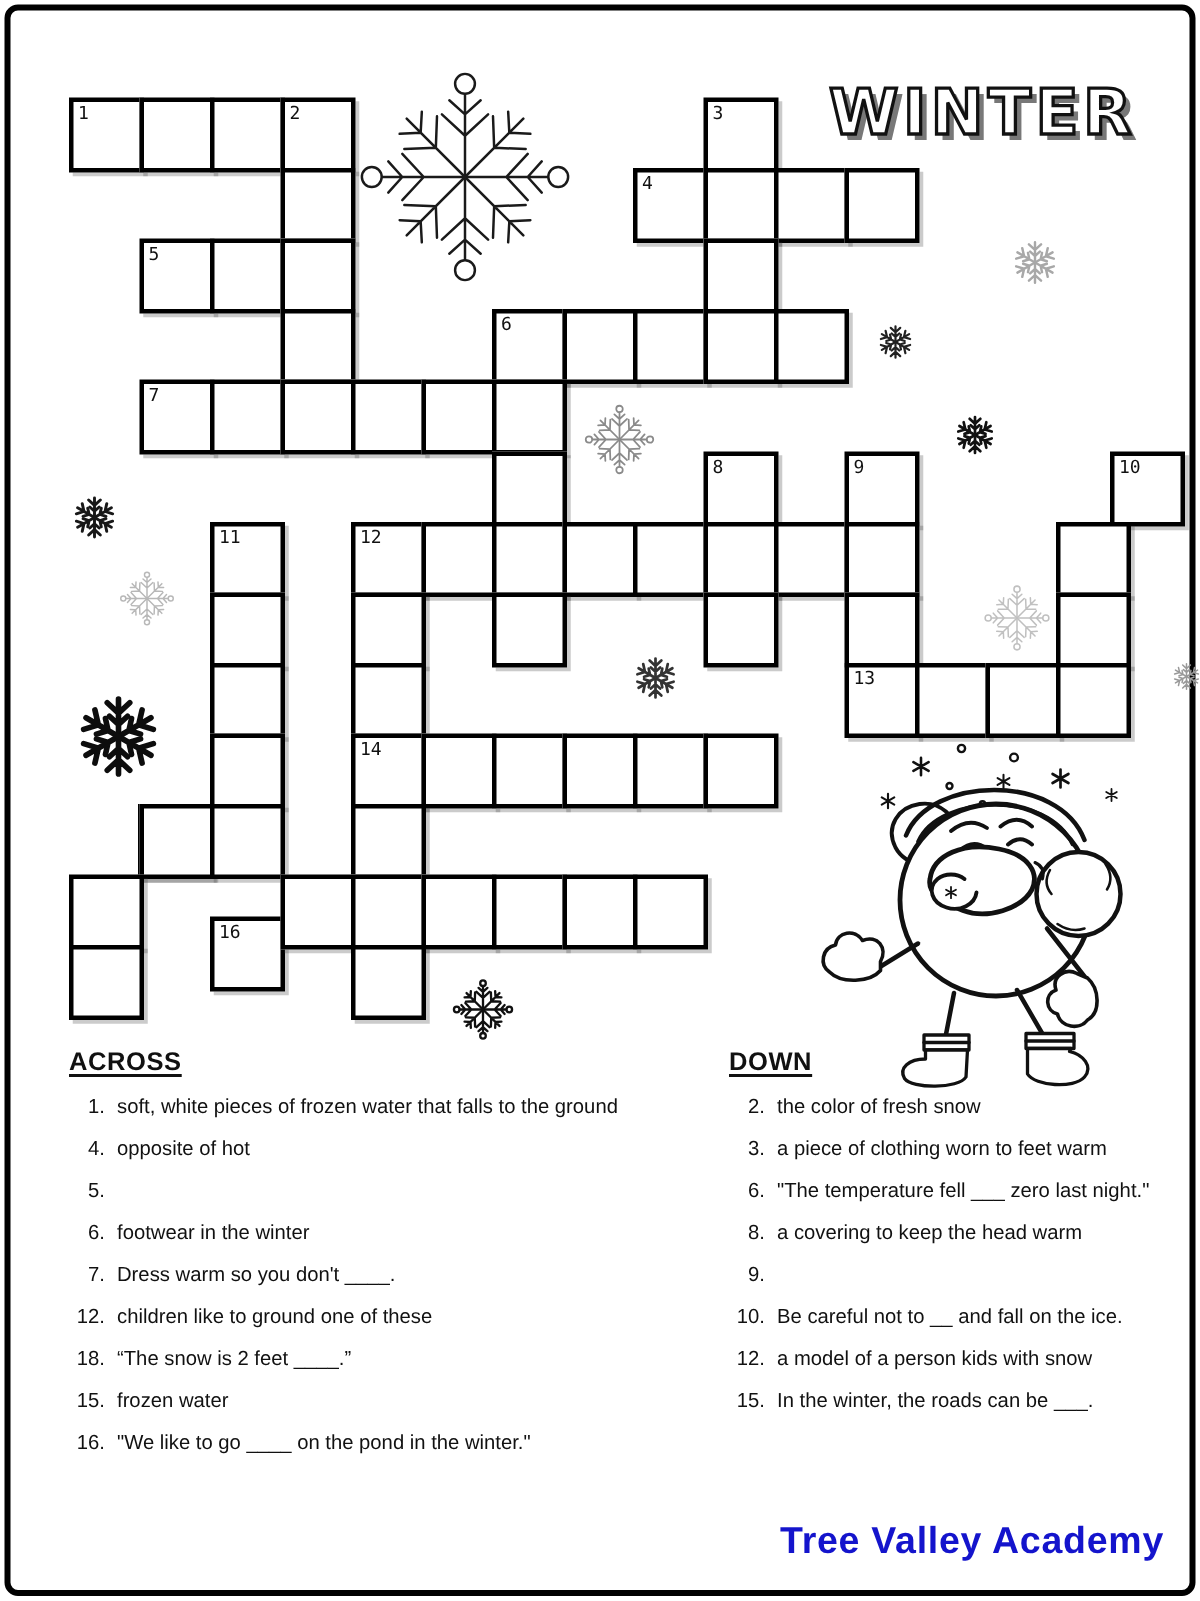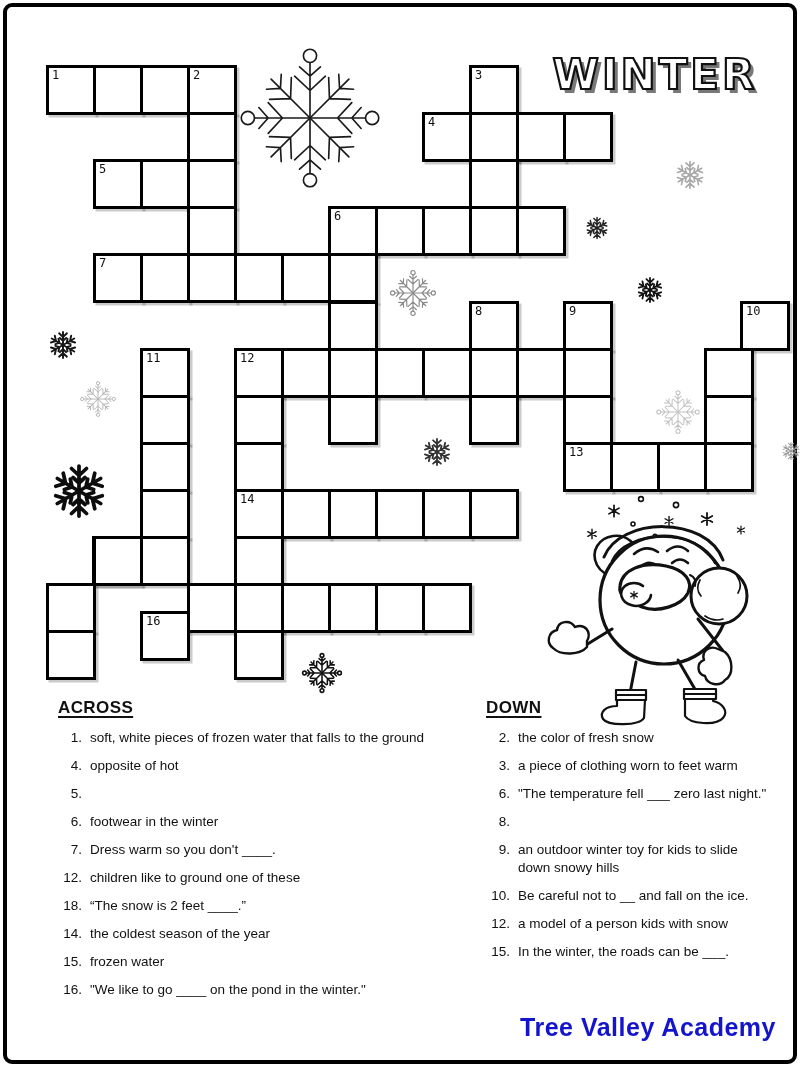--- a/index.html
+++ b/index.html
@@ -28,21 +28,21 @@
   
   .clues{position:absolute;top:698px;}
   .clues h2{
     margin:0 0 11px 2px;font-size:17px;letter-spacing:.4px;
     text-decoration:underline;text-decoration-thickness:2px;text-underline-offset:3px;
   }
   .clues ol{list-style:none;margin:0;padding:0;display:flex;flex-direction:column;gap:10px;}
   .clues li{display:flex;font-size:13.5px;line-height:18px;}
   .cnum{flex:none;width:26px;text-align:right;margin-right:8px;}
   .ctext{white-space:pre-line;}
-  .across{left:56px;width:392px;}
+  .across{left:44px;width:392px;}
   .down{left:484px;width:302px;}
   
   .footer{
     position:absolute;right:24px;top:1013px;
     font-size:25px;font-weight:bold;letter-spacing:.5px;color:#1414cc;
   }
 </style>
 </head>
 <body>
 
@@ -276,24 +276,20 @@
       </li>
       <li>
         <span class="cnum">12.</span>
         <span class="ctext">children like to ground one of these</span>
       </li>
       <li>
         <span class="cnum">18.</span>
         <span class="ctext">“The snow is 2 feet ____.”</span>
       </li>
       <li>
-        <span class="cnum">14.</span>
-        <span class="ctext">the coldest season of the year</span>
-      </li>
-      <li>
         <span class="cnum">15.</span>
         <span class="ctext">frozen water</span>
       </li>
       <li>
         <span class="cnum">16.</span>
         <span class="ctext">"We like to go ____ on the pond in the winter."</span>
       </li>
     </ol>
 </section>
 
@@ -307,25 +303,24 @@
       <li>
         <span class="cnum">3.</span>
         <span class="ctext">a piece of clothing worn to feet warm</span>
       </li>
       <li>
         <span class="cnum">6.</span>
         <span class="ctext">"The temperature fell ___ zero last night."</span>
       </li>
       <li>
         <span class="cnum">8.</span>
+        <span class="ctext">a covering to keep the head warm</span>
       </li>
       <li>
         <span class="cnum">9.</span>
-        <span class="ctext">an outdoor winter toy for kids to slide
-down snowy hills</span>
       </li>
       <li>
         <span class="cnum">10.</span>
         <span class="ctext">Be careful not to __ and fall on the ice.</span>
       </li>
       <li>
         <span class="cnum">12.</span>
         <span class="ctext">a model of a person kids with snow</span>
       </li>
       <li>

